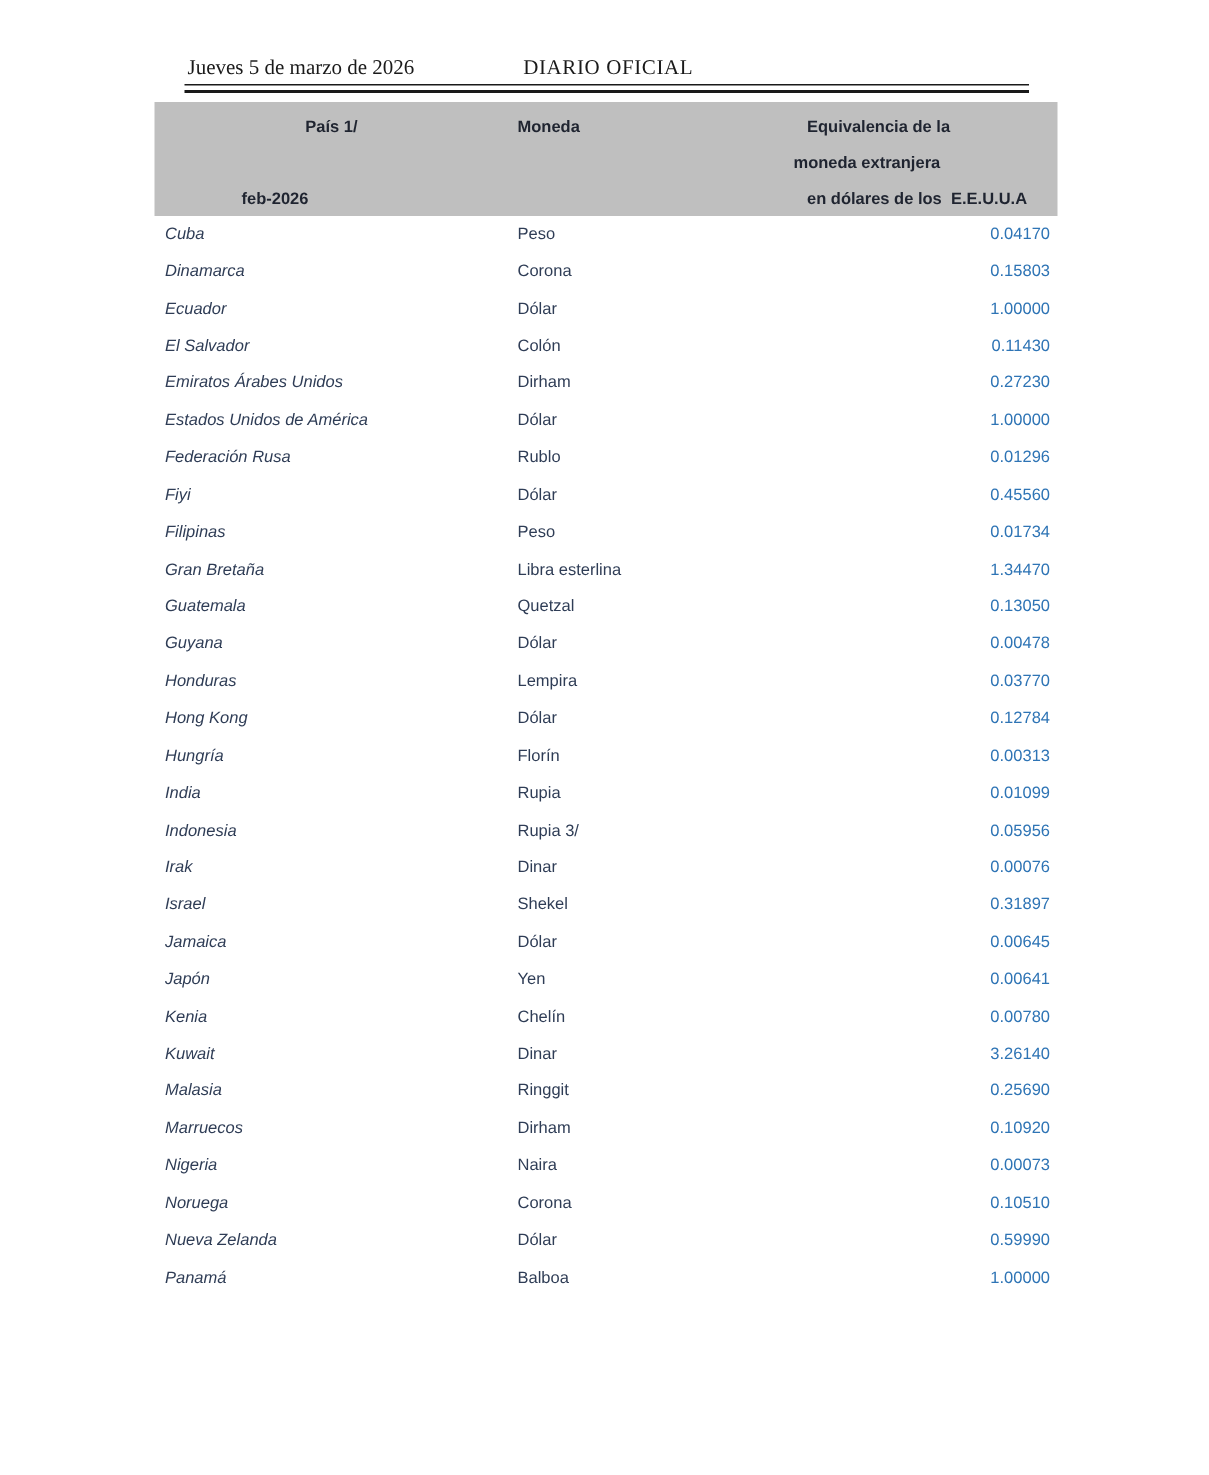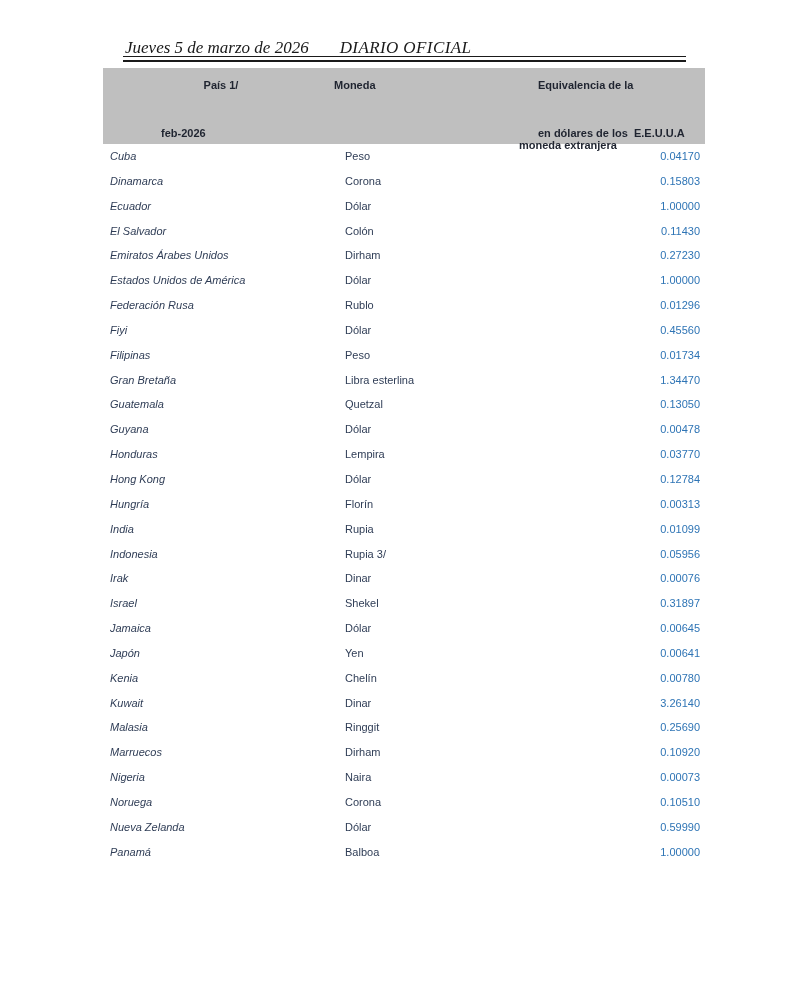--- a/index.html
+++ b/index.html
@@ -7,21 +7,21 @@
     position:relative;
     width:806px;height:983px;
     background:#ffffff;
     font-family:"Liberation Sans",sans-serif;
     overflow:hidden;
   }
   
   .masthead{
     position:absolute;left:125px;top:38px;width:561px;height:16px;
     font-family:"Liberation Serif",serif;
-    font-size:17px;color:#1a1a1a;font-style:italic;
+    font-size:14px;color:#1a1a1a;
   }
   .masthead .date{position:absolute;left:0;top:0;}
   .masthead .pub{
     position:absolute;left:0;top:0;width:100%;text-align:center;
     letter-spacing:0.4px;
   }
   .rule-thin{
     position:absolute;left:123px;top:56px;width:563px;height:0;
     border-top:1.6px solid #1a1a1a;
   }
@@ -33,23 +33,23 @@
   .thead{
     position:absolute;left:103px;top:68px;width:602px;height:76px;
   }
   .thead span{
     position:absolute;
     font-size:11px;font-weight:bold;color:#1f2430;
     line-height:12px;white-space:pre;
   }
   .h-pais   {left:58px;top:11px;width:120px;text-align:center;}
   .h-feb    {left:58px;top:59px;width:120px;text-align:left;}
-  .h-moneda {left:231px;top:11px;}
+  .h-moneda {left:242px;top:11px;}
   .h-eq1    {left:435px;top:11px;}
-  .h-eq2    {left:416px;top:35px;margin-top:36px;}
+  .h-eq2    {left:426px;top:35px;}
   .h-eq3    {left:435px;top:59px;}
   
   .tbody{
     position:absolute;left:103px;top:144px;width:602px;
   }
   .row{
     position:relative;height:24.85px;
   }
   .row span{
     position:absolute;top:0;

